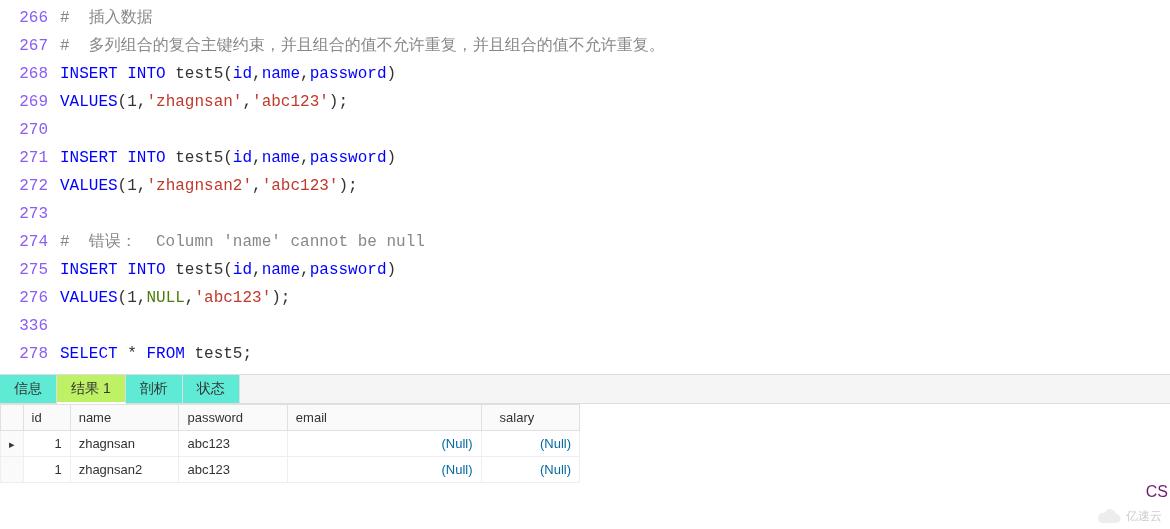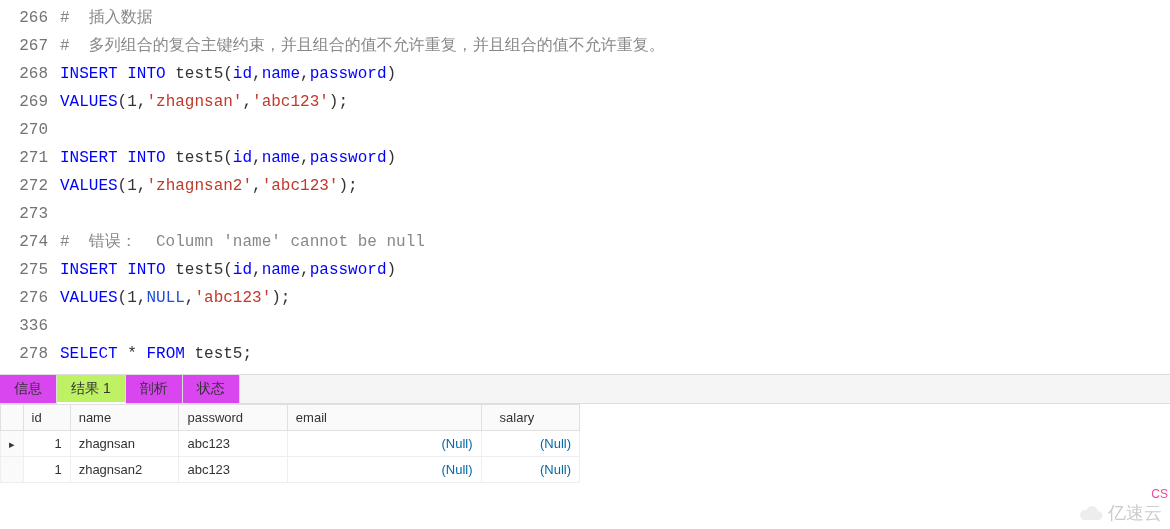--- a/index.html
+++ b/index.html
@@ -13,32 +13,32 @@
       position: relative;
     }
     .editor {
       display: flex;
       background: #fff;
       padding-top: 4px;
     }
     .gutter {
       width: 60px;
       text-align: right;
-      color: #737373;
+      color: #8b5cf6;
       user-select: none;
       padding-right: 12px;
     }
     .gutter div { height: 28px; line-height: 28px; }
     .code { flex: 1; }
     .code-line { height: 28px; line-height: 28px; white-space: pre; }
     .kw { color: #0000ff; }
     .func { color: #0000ff; }
     .ident { color: #0000ff; }
     .str { color: #c0392b; }
-    .null { color: #1d4ed8; text-align: center; }
+    .null { color: #4d7c0f; text-align: center; }
     .comment { color: #888; }
     .plain { color: #333; }
     .star { color: #333; }
 
     .tabs {
       display: flex;
       border-top: 1px solid #ddd;
       border-bottom: 1px solid #ddd;
       background: #f5f5f5;
       height: 30px;
@@ -47,21 +47,21 @@
       font-size: 14px;
       margin-top: 6px;
     }
     .tab {
       padding: 0 14px;
       display: flex;
       align-items: center;
       border-right: 1px solid #ddd;
       cursor: pointer;
       color: #333;
-      background: #d946ef;
+      background: #5eead4;
     }
     .tab.active {
       background: #bef264;
       border-bottom: 2px solid #fff;
       margin-bottom: -1px;
     }
 
     .result-table {
       font-family: "Microsoft YaHei", Arial, sans-serif;
       font-size: 13px;
@@ -93,33 +93,33 @@
       border: 1px solid #eee;
       background: #fafafa;
     }
     .row-marker.active::before { content: "▸"; font-size: 11px; }
 
     .watermark {
       position: absolute;
       right: 8px;
       bottom: 4px;
       font-family: sans-serif;
-      font-size: 18px;
+      font-size: 12px;
       color: #ccc;
       display: flex;
       align-items: center;
       gap: 4px;
     }
     .watermark svg { opacity: 0.5; }
     .cs-mark {
       position: absolute;
       right: 2px;
       bottom: 28px;
-      color: #ec4899;
-      font-size: 12px;
+      color: #701a75;
+      font-size: 16px;
       font-family: sans-serif;
     }
 
     th.col-id { width: 48px; }
     th.col-name { width: 110px; }
     th.col-pw { width: 110px; }
     th.col-email { width: 200px; }
     th.col-salary { width: 100px; padding-left: 18px; }
   </style>
 </head>

